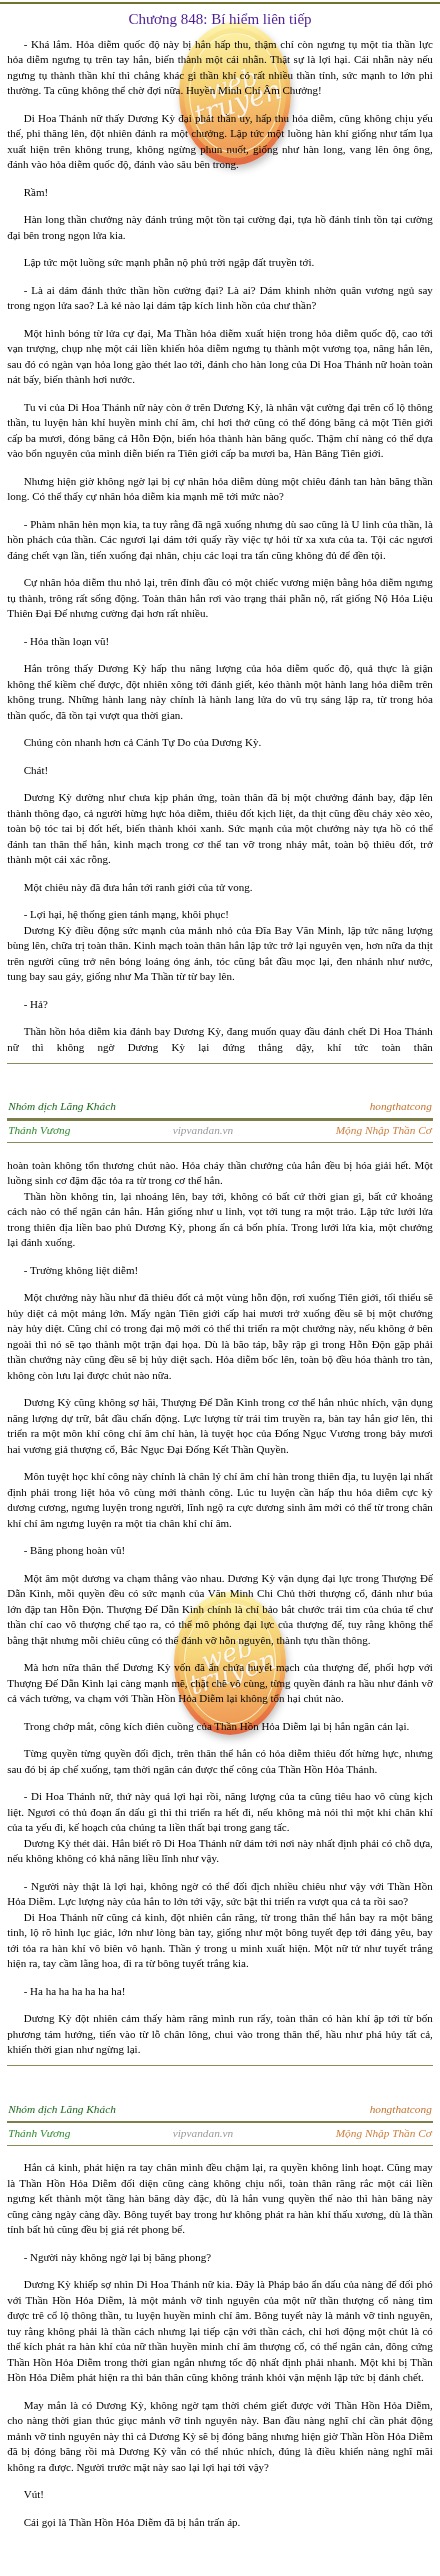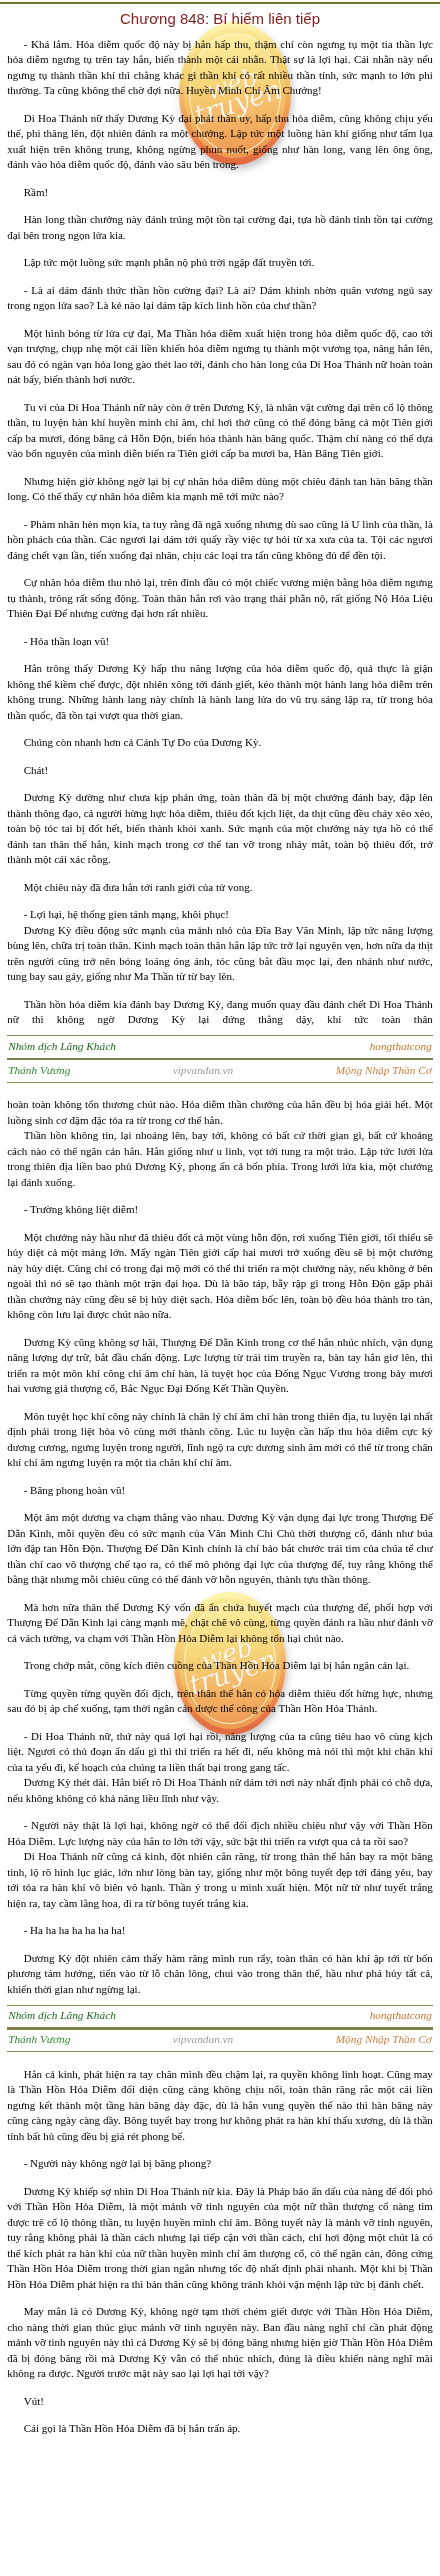--- a/index.html
+++ b/index.html
@@ -18,25 +18,25 @@
     top:1.5px;left:0;right:0;
     height:2.1px;
     background:#72722f;
   }
   #content{
     position:relative;
     z-index:1;
     padding:7.2px 7.2px 0 7.2px;
   }
   h1.chapter-title{
-    font-family:Liberation Sans, sans-serif;
+    font-family:Liberation Serif, serif;
     font-weight:normal;
     font-size:15px;
     line-height:18.5px;
-    color:#7f1d1d;
+    color:#4c1d95;
     text-align:center;
     margin:3.1px 0 8.2px 0;
   }
   p.para{
     font-size:11px;
     line-height:15.5px;
     text-align:justify;
     text-indent:16.5px;
     margin:0;
     padding:0;
@@ -52,21 +52,21 @@
   .band .rule.thick{height:2.6px;background:#7e7e4a;}
   .band-row{
     display:flex;
     justify-content:space-between;
     align-items:baseline;
     padding:3.6px 1px 4.6px 1px;
     font-style:italic;
     font-size:11.3px;
     line-height:13.4px;
   }
-  .band-row .green-dark{color:#1b681b;}
+  .band-row .green-dark{color:#1b681b;margin-top:33px;}
   .band-row .green{color:#2f8a2f;}
   .band-row .orange{color:#c4742f;}
   .band-row .orange-light{color:#cd7f3d;}
   .band-row .gray{color:#9b9b9b;}
   
   .wm{
     position:absolute;
     width:112px;height:143px;
     z-index:0;
     opacity:.93;
@@ -144,36 +144,37 @@
         <p class="para">- Phàm nhân hèn mọn kia, ta tuy rằng đã ngã xuống nhưng dù sao cũng là U linh của thần, là hồn phách của thần. Các ngươi lại dám tới quấy rầy việc tự hỏi từ xa xưa của ta. Tội các ngươi đáng chết vạn lần, tiến xuống đại nhân, chịu các loại tra tấn cũng không đủ để đền tội.</p>
         <p class="para">Cự nhân hỏa diễm thu nhỏ lại, trên đỉnh đầu có một chiếc vương miện bằng hỏa diễm ngưng tụ thành, trông rất sống động. Toàn thân hắn rơi vào trạng thái phẫn nộ, rất giống Nộ Hỏa Liệu Thiên Đại Đế nhưng cường đại hơn rất nhiều.</p>
         <p class="para">- Hỏa thần loạn vũ!</p>
         <p class="para">Hắn trông thấy Dương Kỳ hấp thu năng lượng của hỏa diễm quốc độ, quả thực là giận không thể kiềm chế được, đột nhiên xông tới đánh giết, kéo thành một hành lang hỏa diễm trên không trung. Những hành lang này chính là hành lang lửa do vũ trụ sáng lập ra, từ trong hỏa thần quốc, đã tồn tại vượt qua thời gian.</p>
         <p class="para">Chúng còn nhanh hơn cả Cánh Tự Do của Dương Kỳ.</p>
         <p class="para">Chát!</p>
         <p class="para">Dương Kỳ dường như chưa kịp phản ứng, toàn thân đã bị một chưởng đánh bay, đập lên thành thông đạo, cả người hừng hực hỏa diễm, thiêu đốt kịch liệt, da thịt cũng đều cháy xèo xèo, toàn bộ tóc tai bị đốt hết, biến thành khói xanh. Sức mạnh của một chưởng này tựa hồ có thể đánh tan thân thể hắn, kinh mạch trong cơ thể tan vỡ trong nháy mắt, toàn bộ thiêu đốt, trở thành một cái xác rỗng.</p>
         <p class="para">Một chiêu này đã đưa hắn tới ranh giới của tử vong.</p>
         <p class="para">- Lợi hại, hệ thống gien tánh mạng, khôi phục!</p>
         <p class="para tight">Dương Kỳ điều động sức mạnh của mảnh nhỏ của Đĩa Bay Văn Minh, lập tức năng lượng bùng lên, chữa trị toàn thân. Kinh mạch toàn thân hắn lập tức trở lại nguyên vẹn, hơn nữa da thịt trên người cũng trở nên bóng loáng óng ánh, tóc cũng bắt đầu mọc lại, đen nhánh như nước, tung bay sau gáy, giống như Ma Thần từ từ bay lên.</p>
+        <p class="para">- Hả?</p>
         <p class="para fill">Thần hồn hỏa diễm kia đánh bay Dương Kỳ, đang muốn quay đầu đánh chết Di Hoa Thánh nữ thì không ngờ Dương Kỳ lại đứng thẳng dậy, khí tức toàn thân</p>
   <div class="band">
     <div class="rule thin"></div>
     <div class="band-row">
       <span class="green-dark">Nhóm dịch Lãng Khách</span>
       <span class="orange">hongthatcong</span>
     </div>
     <div class="rule thick"></div>
     <div class="band-row">
       <span class="green">Thánh Vương</span>
       <span class="gray">vipvandan.vn</span>
       <span class="orange-light">Mộng Nhập Thần Cơ</span>
     </div>
     <div class="rule thin"></div>
   </div>
-<p class="para tight noindent">hoàn toàn không tổn thương chút nào. Hỏa diễm thần chưởng của hắn đều bị hóa giải hết. Một luồng sinh cơ đậm đặc tỏa ra từ trong cơ thể hắn.</p>
+<p class="para tight noindent">hoàn toàn không tổn thương chút nào. Hỏa cháy thần chưởng của hắn đều bị hóa giải hết. Một luồng sinh cơ đậm đặc tỏa ra từ trong cơ thể hắn.</p>
         <p class="para tight">Thần hồn không tin, lại nhoáng lên, bay tới, không có bất cứ thời gian gì, bất cứ khoảng cách nào có thể ngăn cản hắn. Hắn giống như u linh, vọt tới tung ra một trảo. Lập tức lưới lửa trong thiên địa liền bao phủ Dương Kỳ, phong ấn cả bốn phía. Trong lưới lửa kia, một chưởng lại đánh xuống.</p>
         <p class="para">- Trường không liệt diễm!</p>
         <p class="para">Một chưởng này hầu như đã thiêu đốt cả một vùng hỗn độn, rơi xuống Tiên giới, tối thiểu sẽ hủy diệt cả một mảng lớn. Mấy ngàn Tiên giới cấp hai mươi trở xuống đều sẽ bị một chưởng này hủy diệt. Cũng chỉ có trong đại mộ mới có thể thi triển ra một chưởng này, nếu không ở bên ngoài thì nó sẽ tạo thành một trận đại họa. Dù là bão táp, bẫy rập gì trong Hỗn Độn gặp phải thần chưởng này cũng đều sẽ bị hủy diệt sạch. Hỏa diễm bốc lên, toàn bộ đều hóa thành tro tàn, không còn lưu lại được chút nào nữa.</p>
         <p class="para">Dương Kỳ cũng không sợ hãi, Thượng Đế Dẫn Kình trong cơ thể hắn nhúc nhích, vận dụng năng lượng dự trữ, bắt đầu chấn động. Lực lượng từ trái tim truyền ra, bàn tay hắn giơ lên, thi triển ra một môn khí công chí âm chí hàn, là tuyệt học của Đống Ngục Vương trong bảy mươi hai vương giả thượng cổ, Bắc Ngục Đại Đống Kết Thần Quyền.</p>
         <p class="para">Môn tuyệt học khí công này chính là chân lý chí âm chí hàn trong thiên địa, tu luyện lại nhất định phải trong liệt hỏa vô cùng mới thành công. Lúc tu luyện cần hấp thu hỏa diễm cực kỳ dương cương, ngưng luyện trong người, lĩnh ngộ ra cực dương sinh âm mới có thể từ trong chân khí chí âm ngưng luyện ra một tia chân khí chí âm.</p>
         <p class="para">- Băng phong hoàn vũ!</p>
         <p class="para">Một âm một dương va chạm thẳng vào nhau. Dương Kỳ vận dụng đại lực trong Thượng Đế Dẫn Kình, mỗi quyền đều có sức mạnh của Văn Minh Chi Chủ thời thượng cổ, đánh như búa lớn đập tan Hỗn Độn. Thượng Đế Dẫn Kình chính là chí bảo bắt chước trái tim của chúa tể chư thần chí cao vô thượng chế tạo ra, có thể mô phỏng đại lực của thượng đế, tuy rằng không thể bằng thật nhưng mỗi chiêu cũng có thể đánh vỡ hỗn nguyên, thành tựu thần thông.</p>
         <p class="para">Mà hơn nữa thân thể Dương Kỳ vốn đã ẩn chứa huyết mạch của thượng đế, phối hợp với Thượng Đế Dẫn Kình lại càng mạnh mẽ, chặt chẽ vô cùng, từng quyền đánh ra hầu như đánh vỡ cả vách tường, va chạm với Thần Hồn Hỏa Diễm lại không tổn hại chút nào.</p>
         <p class="para">Trong chớp mắt, công kích điên cuồng của Thần Hồn Hỏa Diễm lại bị hắn ngăn cản lại.</p>
         <p class="para">Từng quyền từng quyền đối địch, trên thân thể hắn có hỏa diễm thiêu đốt hừng hực, nhưng sau đó bị áp chế xuống, tạm thời ngăn cản được thế công của Thần Hồn Hỏa Thánh.</p>

